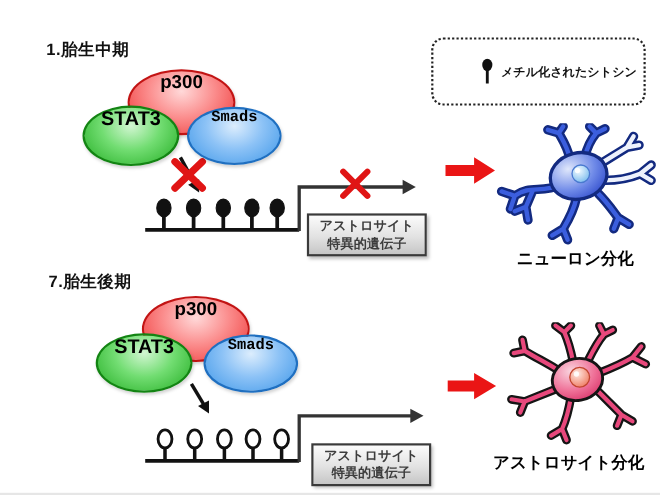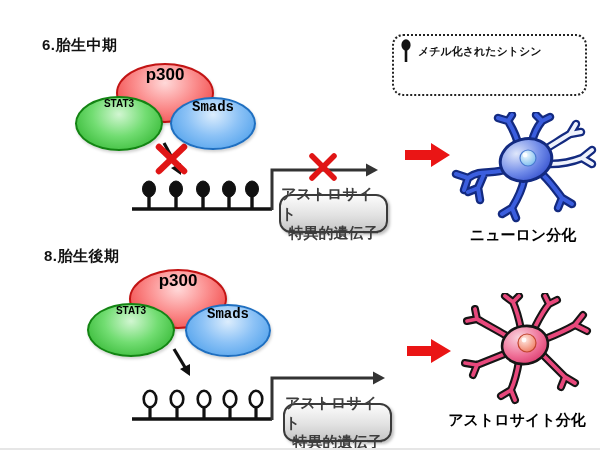--- a/index.html
+++ b/index.html
@@ -13,38 +13,38 @@
   .ellipse{
     position:absolute;border-radius:50%;display:flex;justify-content:center;
     font-weight:bold;color:#000;box-shadow:1px 2px 3px rgba(0,0,0,.18);
   }
   .el-red{
     background:radial-gradient(ellipse at 50% 32%,#ffd9d9 0%,#fb8d8d 45%,#ee3333 100%);
     border:2px solid #c21414;font-size:17px;
   }
   .el-green{
     background:radial-gradient(ellipse at 50% 32%,#d2f6d2 0%,#72dd72 45%,#23ad23 100%);
-    border:2px solid #138413;font-size:10px;
+    border:2px solid #138413;font-size:18px;
   }
   .el-blue{
     background:radial-gradient(ellipse at 50% 32%,#dcedfd 0%,#8cc2f6 45%,#3e97e8 100%);
     border:2px solid #1f6fc0;font-size:14px;font-family:Liberation Mono, monospace;
   }
   .gene-box{
     position:absolute;width:109px;height:39px;
     background:linear-gradient(180deg,#fbfbfb 0%,#e2e2e2 55%,#c6c6c6 100%);
-    border:2px solid #3a3a3a;border-radius:12px;
+    border:2px solid #3a3a3a;border-radius:0;
     display:flex;flex-direction:column;align-items:center;justify-content:center;
-    font-size:15px;font-weight:bold;color:#3d3d3d;line-height:1.32;
+    font-size:12px;font-weight:bold;color:#3d3d3d;line-height:1.32;
     box-shadow:2px 2px 3px rgba(0,0,0,.25);box-sizing:border-box;
   }
   .legend{
     position:absolute;left:392px;top:34px;width:195px;height:62px;
     border:2px dotted #222;border-radius:11px;background:#fff;
-    display:flex;flex-direction:column;justify-content:flex-start;gap:3px;
+    display:flex;justify-content:flex-end;gap:3px;
     padding:3px 6px;box-sizing:border-box;
   }
   .legend-row{display:flex;align-items:center;gap:6px;font-size:11px;font-weight:bold;color:#111;white-space:nowrap;}
   .outcome-label{position:absolute;width:170px;text-align:center;font-size:15px;font-weight:bold;color:#000;}
   svg{display:block;}
   .art-layer{position:absolute;left:0;top:0;pointer-events:none;}
 </style>
 </head>
 <body>
 
@@ -128,21 +128,21 @@
     </g>
     <g>
       <line x1="174" y1="349" x2="186" y2="369" stroke="#111" stroke-width="3.2"></line>
       <polygon points="190,376 190,364 180,369" fill="#111"></polygon>
     </g>
     <g>
       <polygon points="407,346 431,346 431,339 451,351 431,363 431,356 407,356" fill="#ea1515"></polygon>
     </g>
   </svg>
 
-  <div class="abs section-title" style="left:42px;top:36px;">6.胎生中期</div>
+  <div class="abs section-title" style="left:42px;top:36px;">1.胎生中期</div>
 
   <div class="ellipse el-red" style="left:116px;top:63px;width:94px;height:56px;z-index:1;">
     <span>p300</span>
   </div>
   <div class="ellipse el-green" style="left:75px;top:96px;width:84px;height:51px;z-index:2;">
     <span>STAT3</span>
   </div>
   <div class="ellipse el-blue" style="left:170px;top:97px;width:82px;height:49px;z-index:2;">
     <span>Smads</span>
   </div>
@@ -192,21 +192,21 @@
       <path stroke="#3b5ede" d="M96,64 C104,72 108,78 114,86 M114,86 L110,96 M114,86 L124,92"></path>
       <path stroke="#3b5ede" d="M76,68 C74,78 70,86 64,96 M64,96 L54,102 M64,96 L68,106"></path>
     </g>
     <ellipse cx="78" cy="48" rx="26" ry="21" transform="rotate(-14 78 48)" fill="url(#somaBlue)" stroke="#132a80" stroke-width="3"></ellipse>
     <circle cx="80" cy="46" r="8" fill="url(#nucBlue)" stroke="#4a7ad0" stroke-width="1.2"></circle>
     <circle cx="77" cy="43" r="2.4" fill="#ffffff" opacity=".85"></circle>
   </svg>
 
   <div class="outcome-label" style="left:438px;top:226px;">ニューロン分化</div>
 
-  <div class="abs section-title" style="left:44px;top:247px;">8.胎生後期</div>
+  <div class="abs section-title" style="left:44px;top:247px;">7.胎生後期</div>
 
   <div class="ellipse el-red" style="left:129px;top:269px;width:94px;height:56px;z-index:1;">
     <span>p300</span>
   </div>
   <div class="ellipse el-green" style="left:87px;top:303px;width:84px;height:50px;z-index:2;">
     <span>STAT3</span>
   </div>
   <div class="ellipse el-blue" style="left:185px;top:304px;width:82px;height:49px;z-index:2;">
     <span>Smads</span>
   </div>

